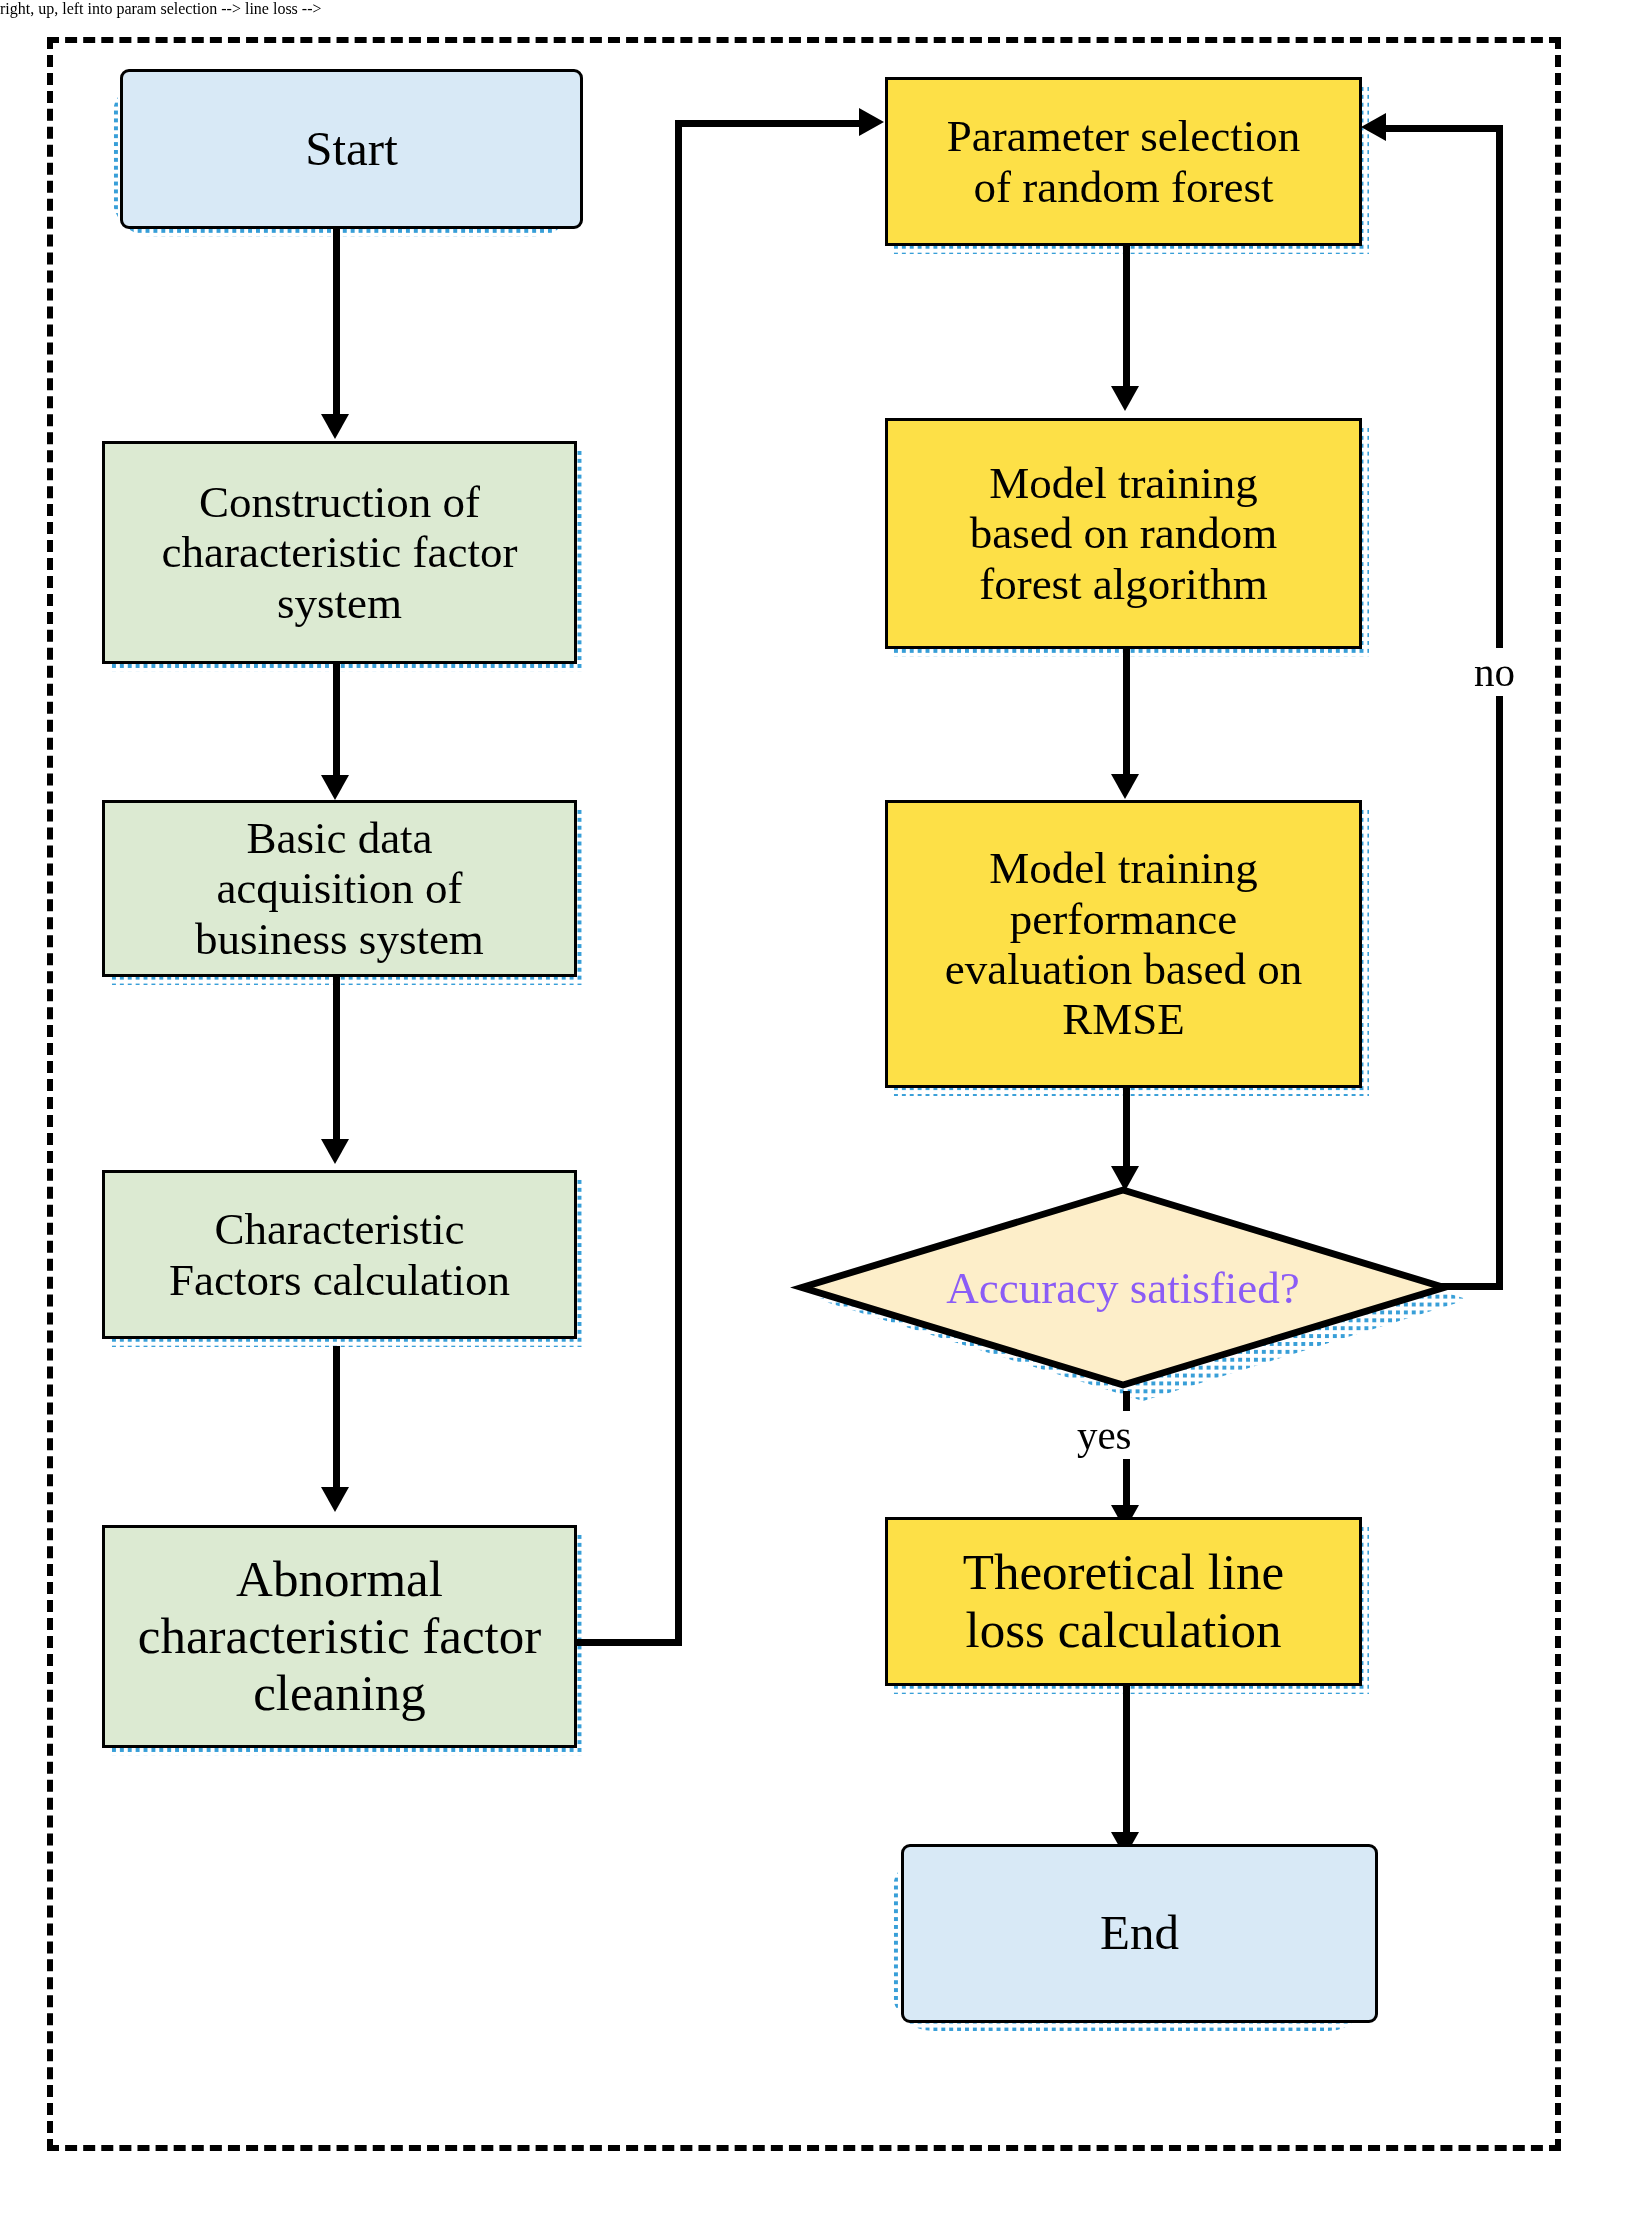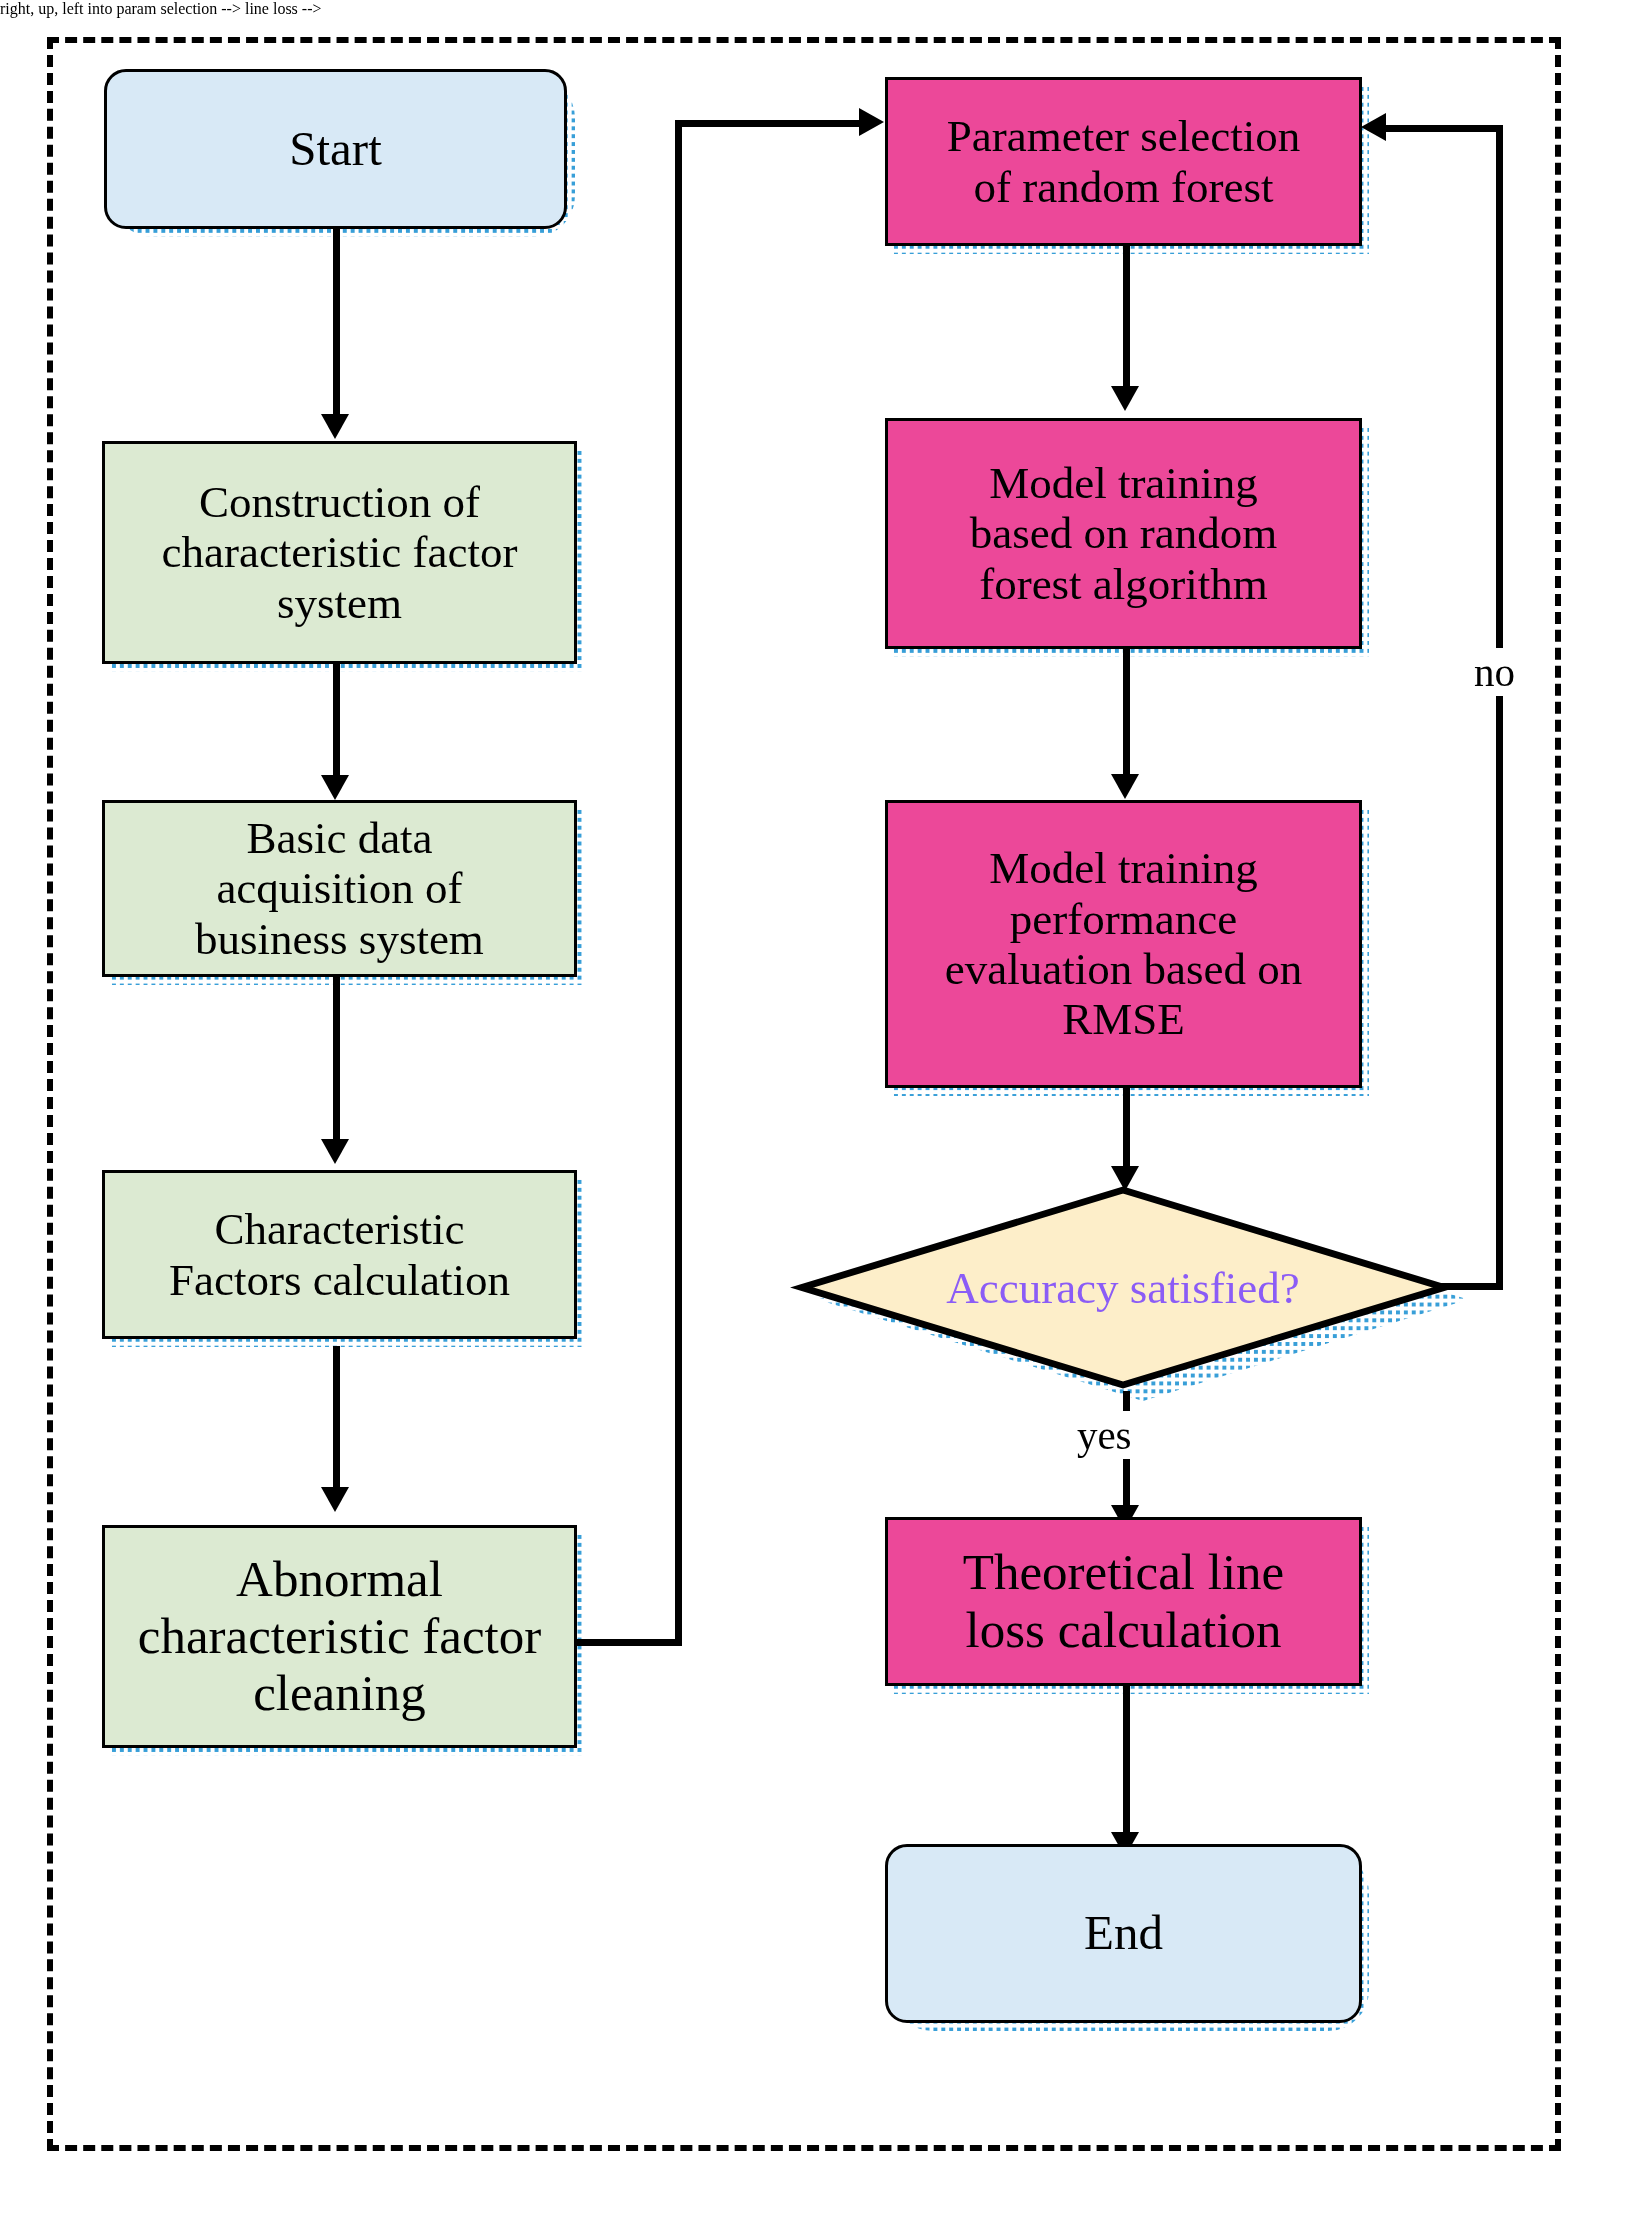--- a/index.html
+++ b/index.html
@@ -30,23 +30,23 @@
     line-height:1.12;
     color:#000000;
     z-index:5;
   }
   .node .txt {
     display:block;
     width:108%;
     white-space:pre-line;
   }
   .green  { background:#dcead2; }
-  .yellow { background:#ec4899; }
+  .yellow { background:#fde047; }
   .blue   { background:#d8e9f6; }
-  .terminator { border-radius:22px; }
+  .terminator { border-radius:9px;margin-left:16px; }
 
   
   .shadow {
     position:absolute;
     z-index:1;
     background-image:
       radial-gradient(#2e9ad6 38%, transparent 40%);
     background-size:7.9px 7.9px;
     opacity:0.95;
   }

